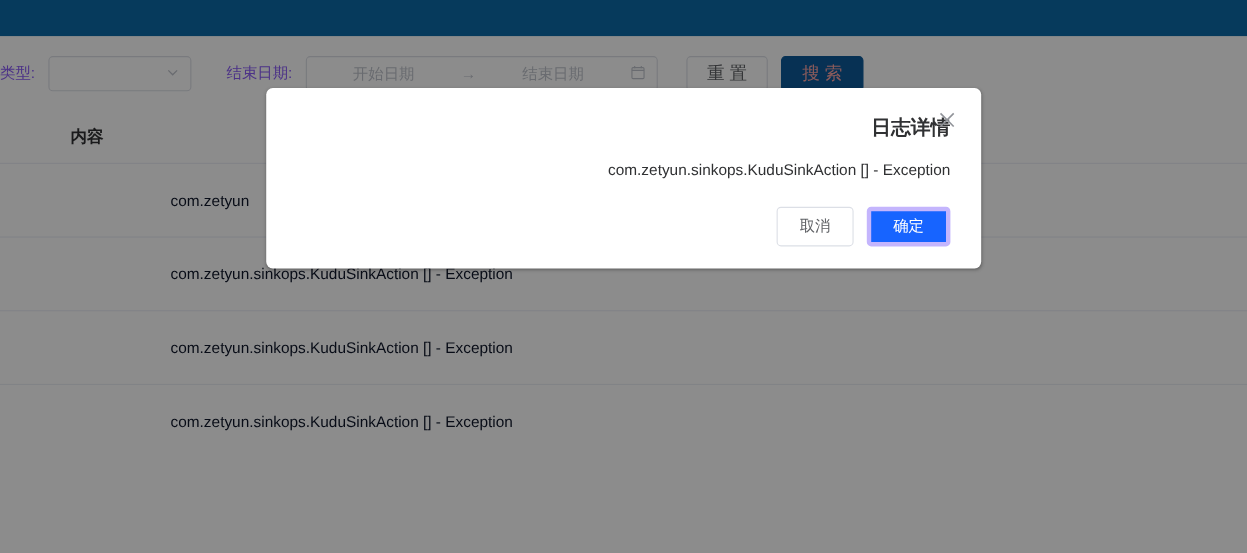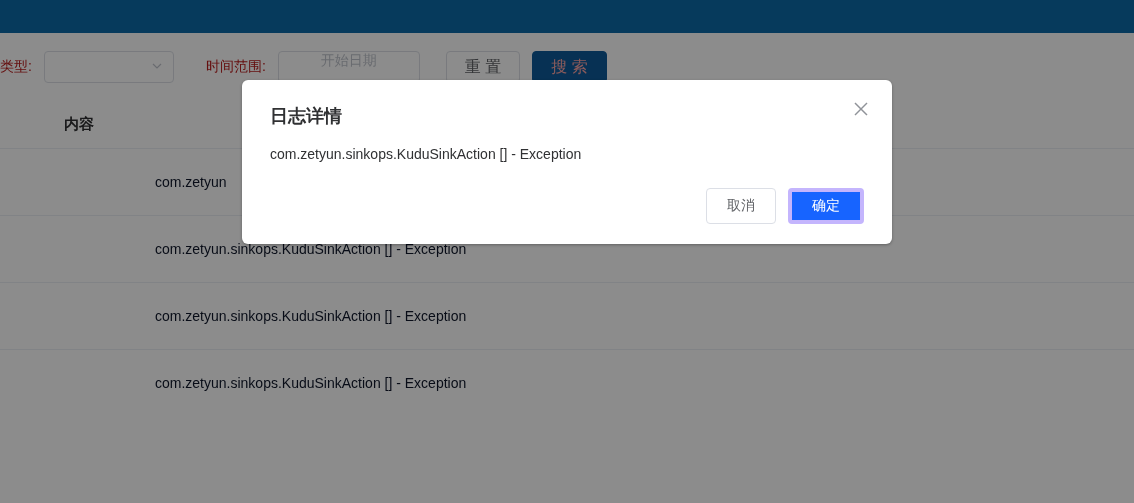--- a/index.html
+++ b/index.html
@@ -18,21 +18,21 @@
     }
     .filter-bar {
       display: flex;
       align-items: center;
       padding: 18px 0;
       gap: 12px;
       background: #fff;
     }
     .label {
       font-size: 14px;
-      color: #b91c1c;
+      color: #8b5cf6;
     }
     .select {
       width: 130px;
       height: 32px;
       border: 1px solid #dcdfe6;
       border-radius: 4px;
       background: #fff;
       display: flex;
       align-items: center;
       justify-content: flex-end;
@@ -45,21 +45,20 @@
     }
     .date-range {
       display: flex;
       align-items: center;
       height: 32px;
       border: 1px solid #dcdfe6;
       border-radius: 4px;
       background: #fff;
       padding: 0 10px;
       gap: 10px;
-      flex-direction: column;
     }
     .date-input {
       border: none;
       outline: none;
       font-size: 14px;
       color: #c0c4cc;
       width: 120px;
       text-align: center;
       background: transparent;
     }
@@ -119,20 +118,21 @@
       justify-content: center;
       padding-top: 80px;
     }
     .modal {
       width: 650px;
       background: #fff;
       border-radius: 6px;
       padding: 24px 28px 20px 28px;
       box-shadow: 0 1px 3px rgba(0,0,0,0.3);
       position: relative;
+      text-align: right;
     }
     .modal-title {
       font-size: 18px;
       font-weight: 700;
       color: #303133;
       margin-bottom: 18px;
     }
     .modal-close {
       position: absolute;
       top: 20px;
@@ -167,21 +167,21 @@
 
 <div class="filter-bar">
   <span class="label">类型:</span>
   <div class="select">
     <span class="chevron-down">
       <svg width="12" height="12" viewBox="0 0 12 12">
           <path d="M2 4 L6 8 L10 4" stroke="#c0c4cc" stroke-width="1.2" fill="none"></path>
         </svg>
     </span>
   </div>
-  <span class="label" style="margin-left:20px">时间范围:</span>
+  <span class="label" style="margin-left:20px">结束日期:</span>
   <div class="date-range">
     <input class="date-input" placeholder="开始日期" style="">
     <span class="arrow-sep">→</span>
     <input class="date-input" placeholder="结束日期" style="">
     <span class="calendar-icon">
       <svg width="14" height="14" viewBox="0 0 14 14">
           <rect x="1.5" y="2.5" width="11" height="10" rx="1" stroke="#c0c4cc" fill="none"></rect>
           <line x1="1.5" y1="5" x2="12.5" y2="5" stroke="#c0c4cc"></line>
           <line x1="4" y1="1" x2="4" y2="3" stroke="#c0c4cc"></line>
           <line x1="10" y1="1" x2="10" y2="3" stroke="#c0c4cc"></line>

